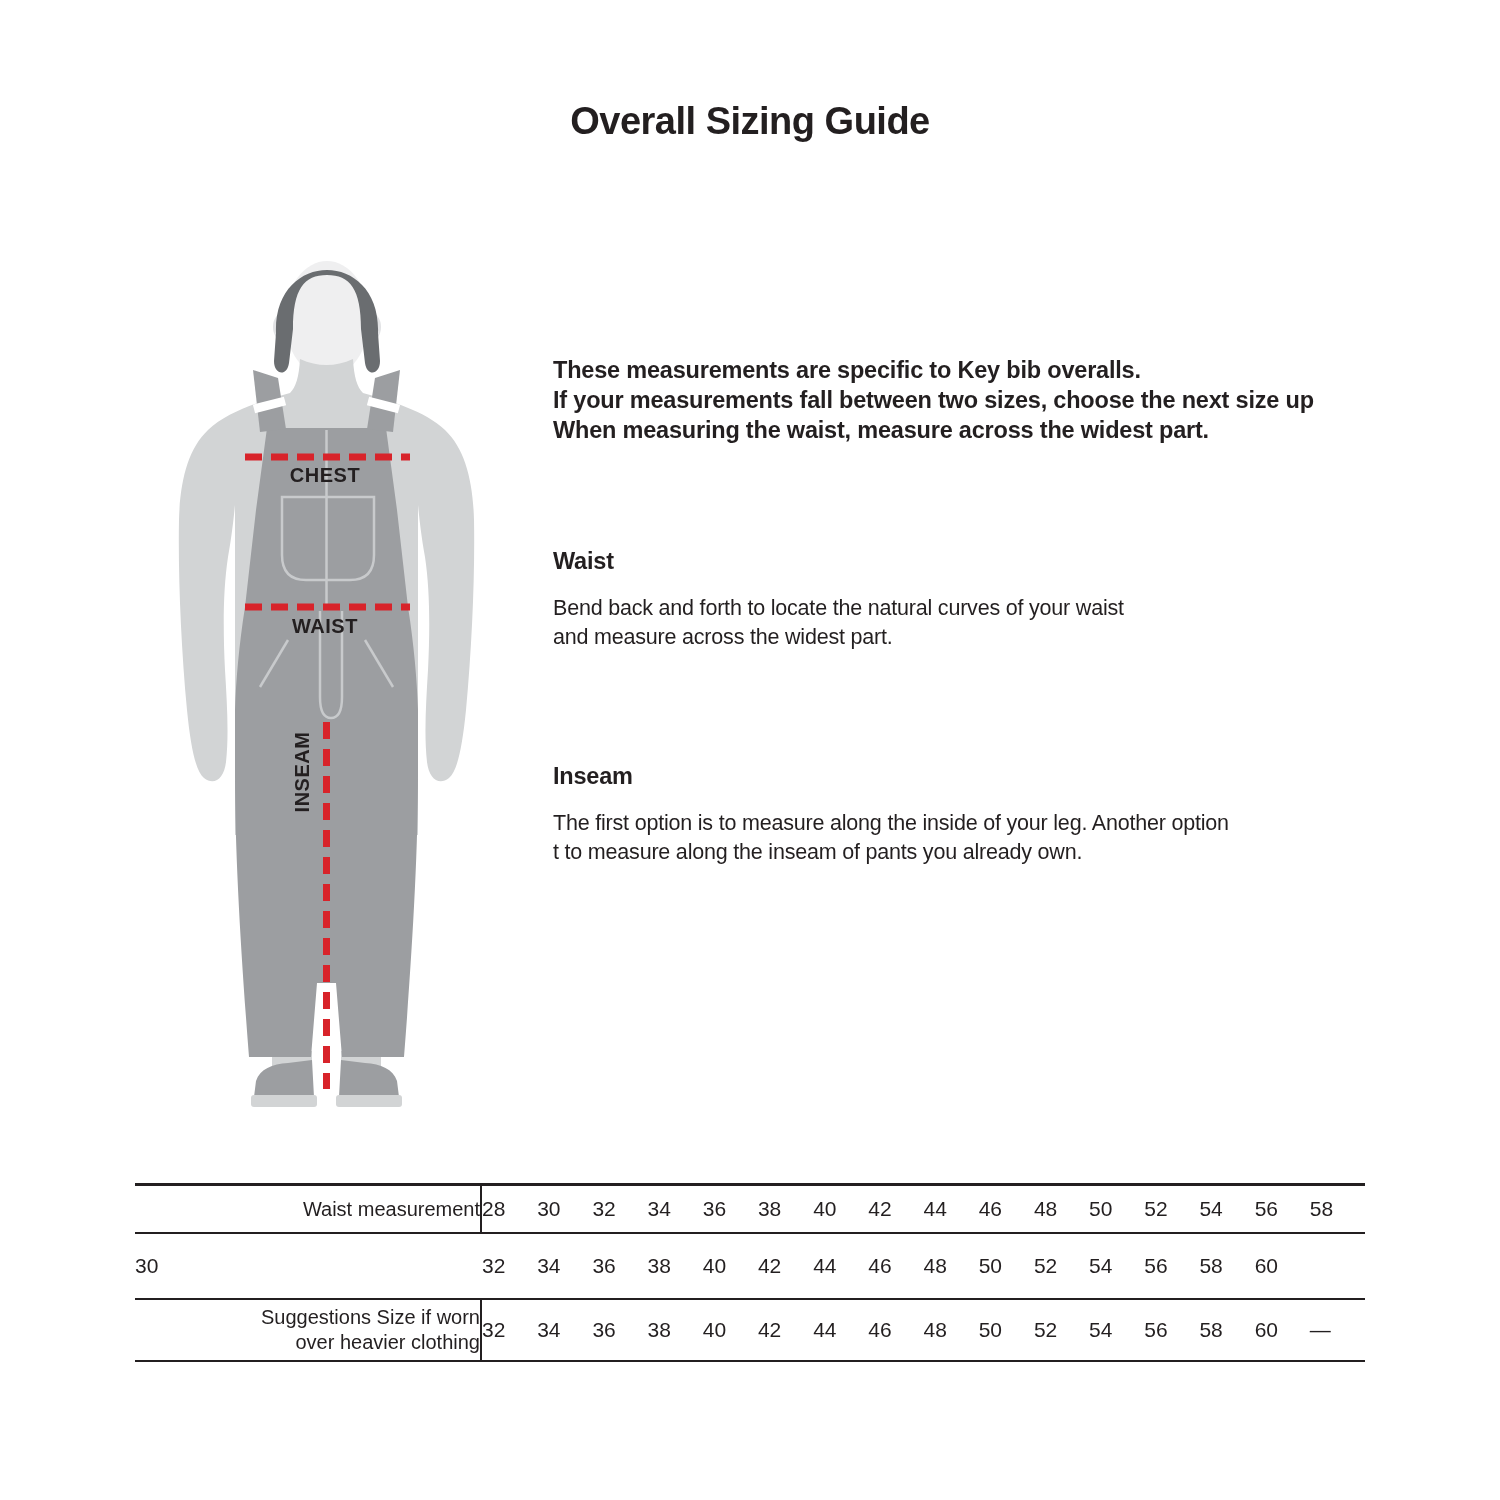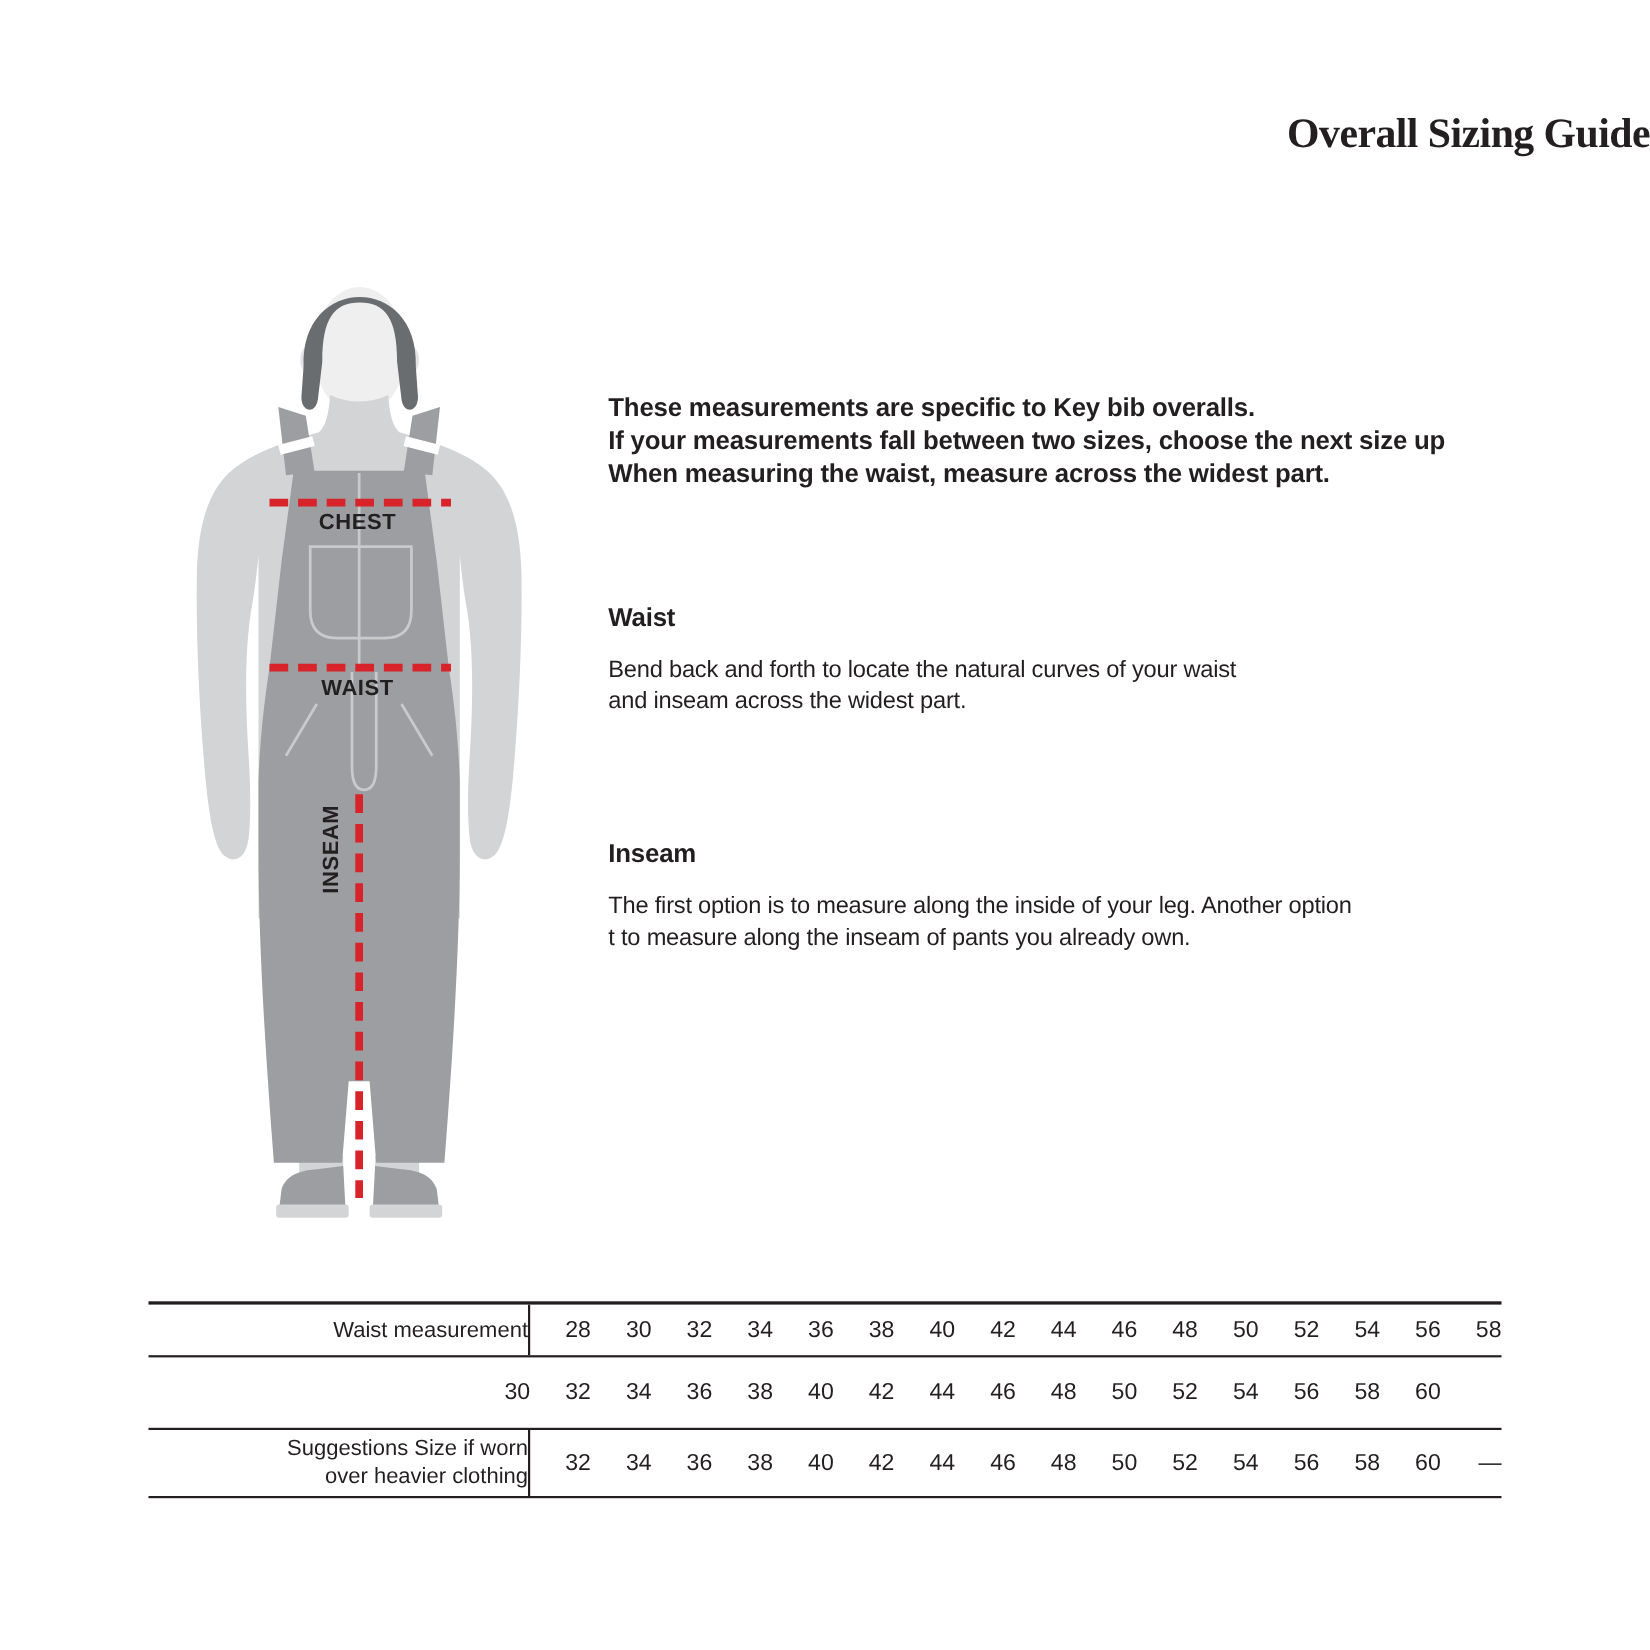--- a/index.html
+++ b/index.html
@@ -3,21 +3,21 @@
 <meta charset="utf-8">
 <style>
   html,body{margin:0;padding:0;}
   body{
     width:1500px;height:1500px;background:#ffffff;position:relative;
     font-family:"Liberation Sans","DejaVu Sans",sans-serif;
     color:var(--ink,#231F20);overflow:hidden;
   }
   .page-title{
     position:absolute;top:100px;left:0;width:100%;
-    text-align:right;font-size:38px;font-weight:700;letter-spacing:-.5px;margin:0;font-family:Liberation Serif, serif;
+    text-align:center;font-size:38px;font-weight:700;letter-spacing:-.5px;margin:0;
   }
   
   .figure{position:absolute;left:150px;top:215px;width:360px;height:905px;}
   .figure svg{position:absolute;left:0;top:0;}
   .fig-label{
     position:absolute;font-weight:700;font-size:20px;letter-spacing:.5px;
     color:var(--ink,#231F20);white-space:nowrap;
   }
   .fig-label.chest{top:249px;left:-5px;width:360px;text-align:center;}
   .fig-label.waist{top:400px;left:-5px;width:360px;text-align:center;}
@@ -43,21 +43,21 @@
   .trow + .trow{border-top:2.5px solid var(--ink,#231F20);}
   .trow.r1{height:46px;}
   .trow.r2{height:64px;}
   .trow.r3{height:60px;}
   .rlabel{
     height:100%;display:flex;align-items:center;justify-content:flex-end;
     text-align:right;box-sizing:border-box;
     border-right:2px solid var(--ink,#231F20);
     font-size:20px;line-height:25px;white-space:pre-line;
   }
-  .cell{text-align:right;font-size:21px;}
+  .cell{text-align:left;font-size:21px;}
 </style>
 </head>
 <body>
 
 <div class="page">
 
   <h1 class="page-title">Overall Sizing Guide</h1>
 
   <div class="figure">
     <svg width="360" height="905" viewBox="0 0 360 905">
@@ -146,21 +146,21 @@
 
   <div class="info">
     <p class="intro">These measurements are specific to Key bib overalls.
 If your measurements fall between two sizes, choose the next size up
 When measuring the waist, measure across the widest part.</p>
 
 
     <section>
       <h2>Waist</h2>
       <p class="sec-body">Bend back and forth to locate the natural curves of your waist
-and inseam across the widest part.</p>
+and measure across the widest part.</p>
     </section>
 
     <section>
       <h2>Inseam</h2>
       <p class="sec-body">The first option is to measure along the inside of your leg. Another option
 t to measure along the inseam of pants you already own.</p>
     </section>
   </div>
 
   <div class="size-table">

